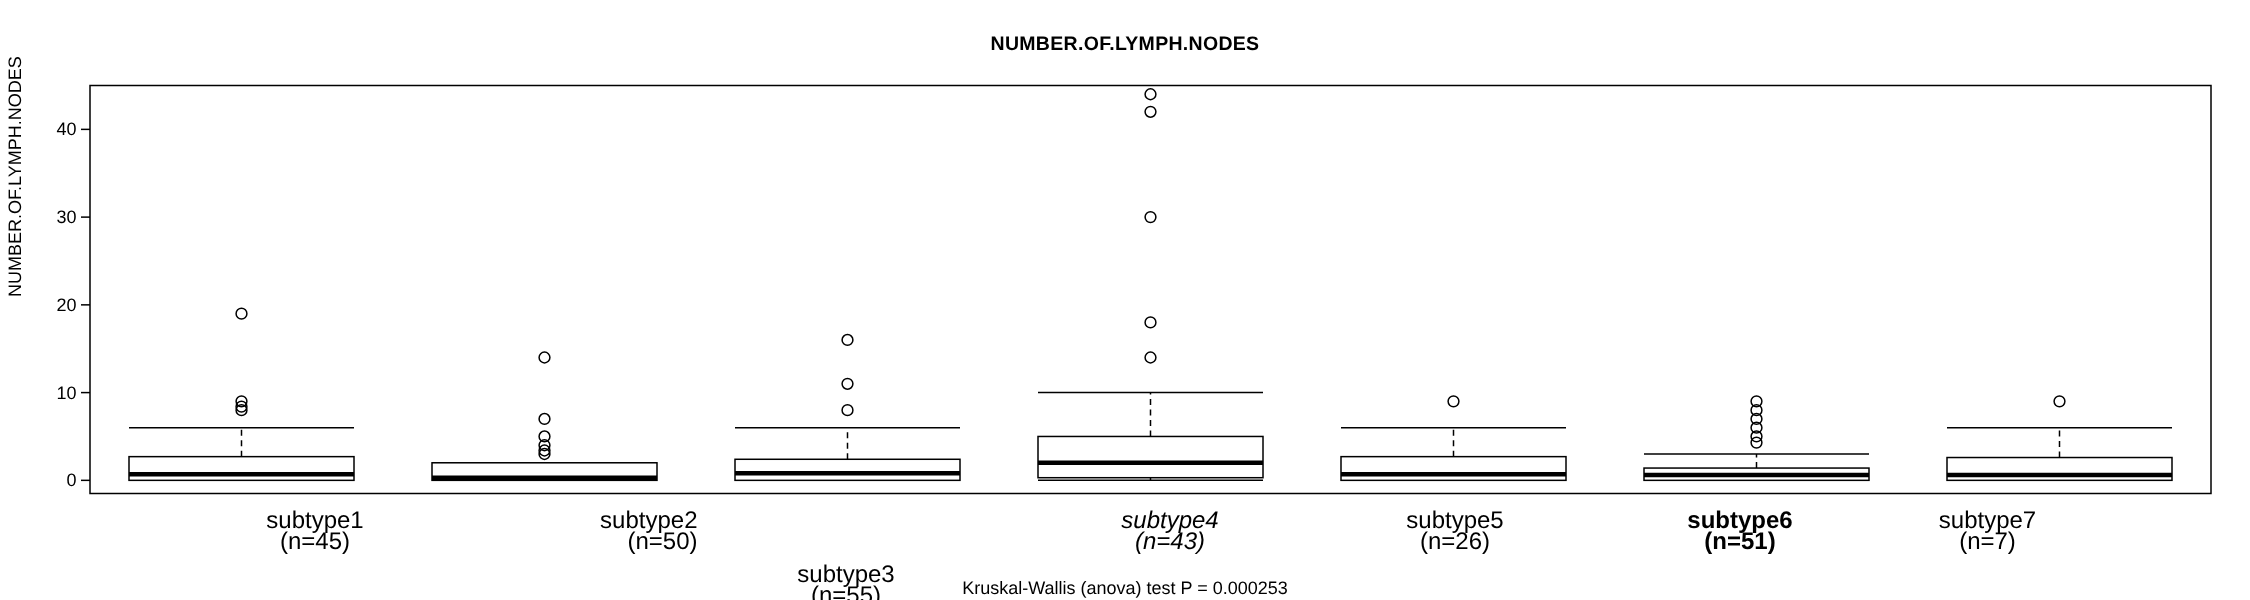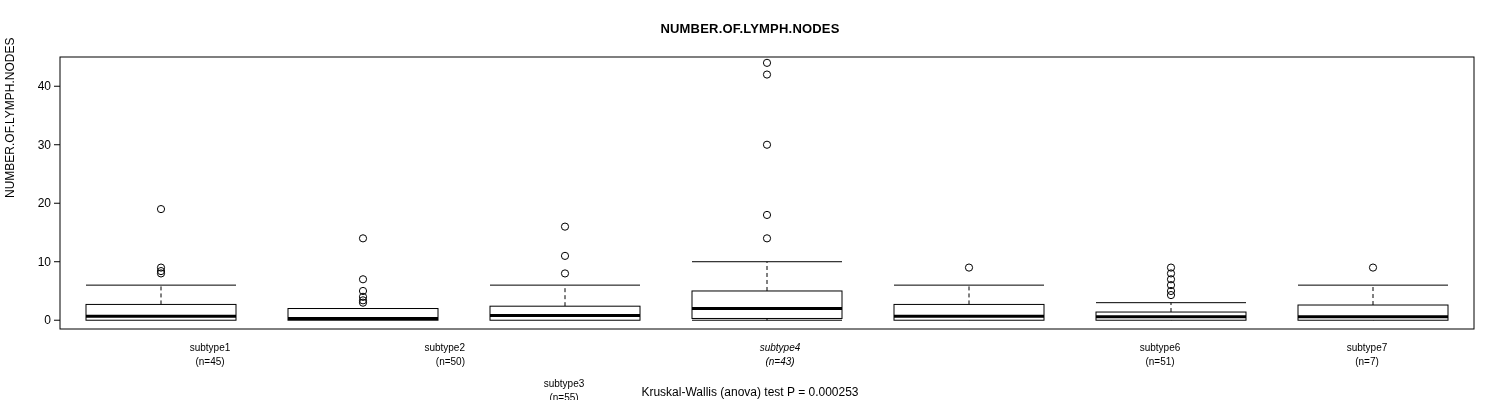--- a/index.html
+++ b/index.html
@@ -45,21 +45,21 @@
     position: absolute;
     top: 385px;
     left: 0;
     width: 1500px;
     text-align: center;
     font-size: 12px;
   }
   .x-group-label {
     position: absolute;
     text-align: center;
-    font-size: 10px;
+    font-size: 16px;
     line-height: 14px;
     white-space: nowrap;
   }
   svg#plot {
     position: absolute;
     left: 0;
     top: 0;
   }
   .tick-text {
     font-size: 12px;
@@ -174,23 +174,27 @@
     <div>(n=50)</div>
   </div>
   <div class="x-group-label" style="left:499px; top:341px; width:130px;margin-top:36px;">
     <div>subtype3</div>
     <div>(n=55)</div>
   </div>
   <div class="x-group-label" style="left:715px; top:341px; width:130px;font-style:italic;">
     <div>subtype4</div>
     <div>(n=43)</div>
   </div>
-  <div class="x-group-label" style="left:1095px; top:341px; width:130px;">
+  <div class="x-group-label" style="left:905px; top:341px; width:130px;">
+    <div>subtype5</div>
+    <div>(n=26)</div>
+  </div>
+  <div class="x-group-label" style="left:1095px; top:341px; width:130px;font-weight:bold;">
     <div>subtype6</div>
     <div>(n=51)</div>
   </div>
-  <div class="x-group-label" style="left:1302px; top:341px; width:130px;">
+  <div class="x-group-label" style="left:1260px; top:341px; width:130px;">
     <div>subtype7</div>
     <div>(n=7)</div>
   </div>
 
   <div id="footer-note">Kruskal-Wallis (anova) test P = 0.000253</div>
 </div>
 
 </body></html>

